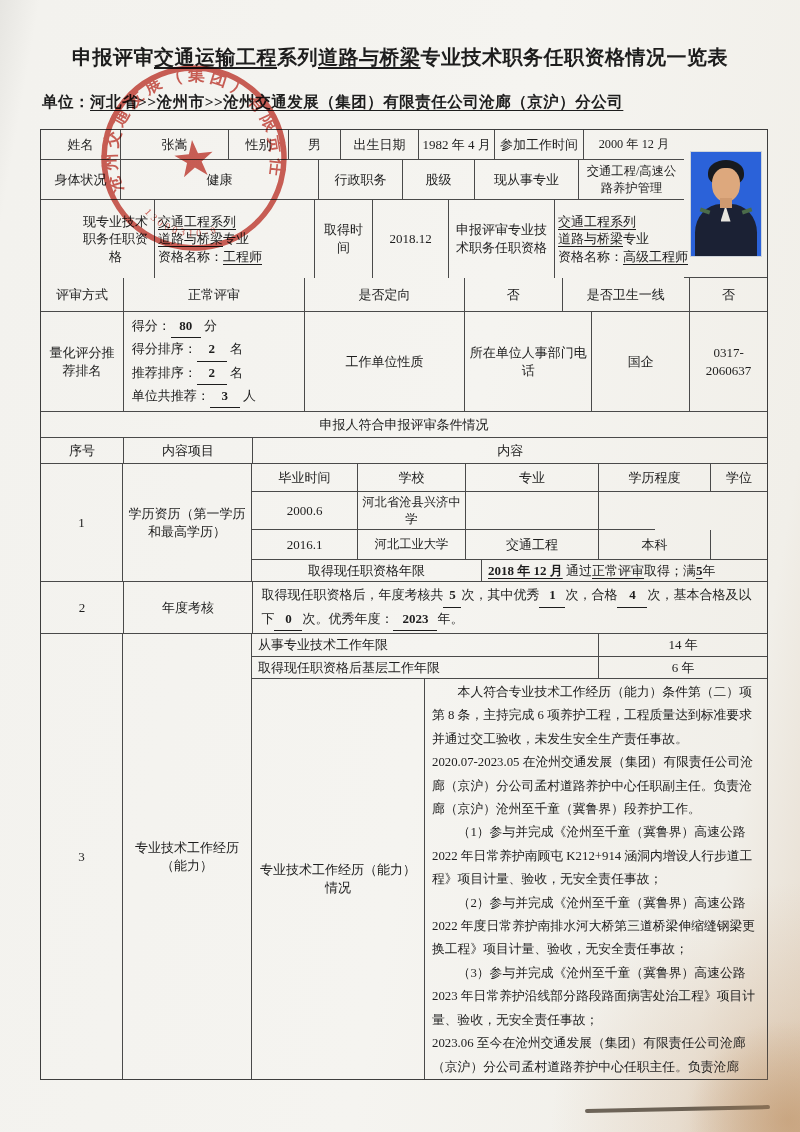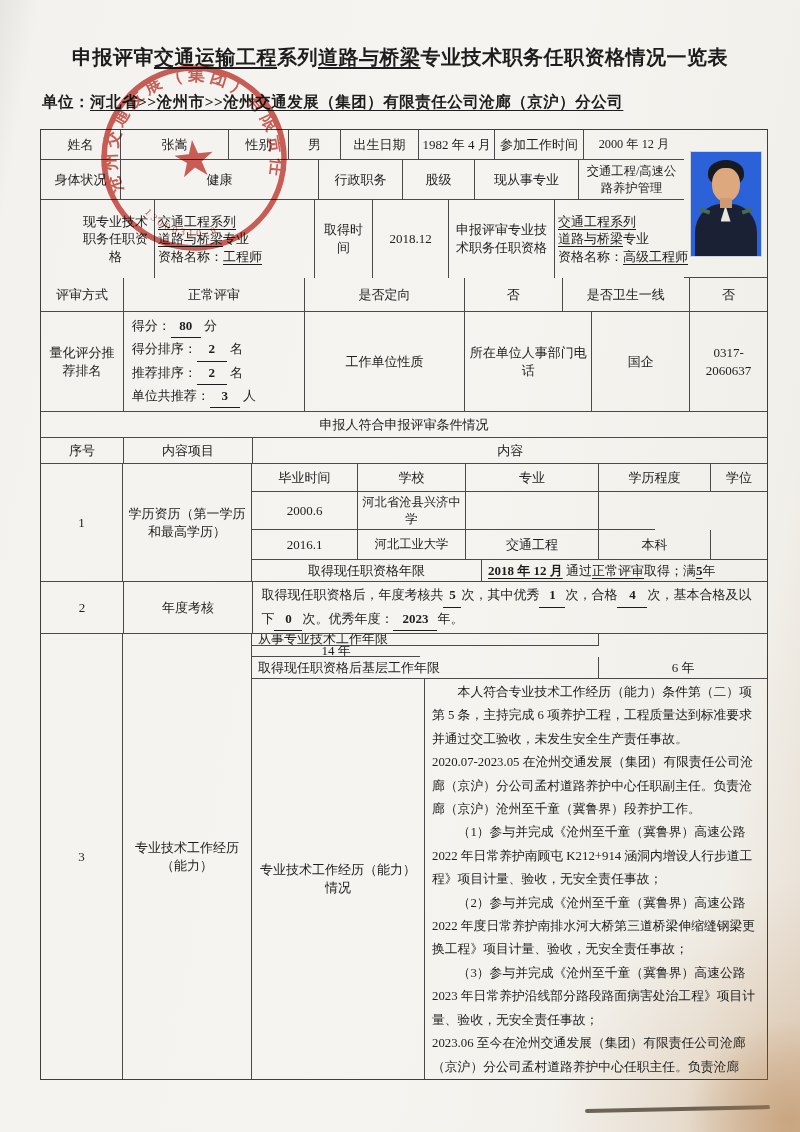--- a/index.html
+++ b/index.html
@@ -213,33 +213,33 @@
       <div class="c" style="width:130px;">年度考核</div>
       <div class="c last left" style="width:515px;padding:2px 8px;line-height:1.75;">
         <div><span>取得现任职资格后，年度考核共</span><span class="blank" style="min-width:18px;">5</span><span>次，其中优秀</span><span class="blank" style="min-width:26px;">1</span><span>次，合格</span><span class="blank" style="min-width:30px;">4</span><span>次，基本合格及以下</span><span class="blank" style="min-width:28px;">0</span><span>次。优秀年度：</span><span class="blank" style="min-width:44px;">2023</span><span>年。</span></div>
       </div>
     </div>
 
     <div class="r">
       <div class="c" style="width:83px;height:445px;border-bottom:none;">3</div>
       <div class="c" style="width:130px;height:445px;border-bottom:none;">专业技术工作经历（能力）</div>
       <div class="col" style="width:515px;">
-        <div class="r" style="height:23px;flex-direction:column;">
+        <div class="r" style="height:23px;">
           <div class="c left" style="width:347px;padding-left:6px;">从事专业技术工作年限</div>
           <div class="c last" style="width:168px;">14 年</div>
         </div>
         <div class="r" style="height:22px;">
           <div class="c left" style="width:347px;padding-left:6px;">取得现任职资格后基层工作年限</div>
           <div class="c last" style="width:168px;">6 年</div>
         </div>
         <div class="r" style="height:400px;">
           <div class="c bb0" style="width:173px;">专业技术工作经历（能力）情况</div>
           <div class="c bb0 last" style="width:342px;align-items:flex-start;padding:0;">
             <div class="expText">
-              <div class="indent">本人符合专业技术工作经历（能力）条件第（二）项第 5 条，主持完成 6 项养护工程，工程质量达到标准要求并通过交工验收，未发生安全生产责任事故。</div>
+              <div class="indent">本人符合专业技术工作经历（能力）条件第（二）项第 8 条，主持完成 6 项养护工程，工程质量达到标准要求并通过交工验收，未发生安全生产责任事故。</div>
               <div>2020.07-2023.05 在沧州交通发展（集团）有限责任公司沧廊（京沪）分公司孟村道路养护中心任职副主任。负责沧廊（京沪）沧州至千童（冀鲁界）段养护工作。</div>
               <div class="indent">（1）参与并完成《沧州至千童（冀鲁界）高速公路 2022 年日常养护南顾屯 K212+914 涵洞内增设人行步道工程》项目计量、验收，无安全责任事故；</div>
               <div class="indent">（2）参与并完成《沧州至千童（冀鲁界）高速公路 2022 年度日常养护南排水河大桥第三道桥梁伸缩缝钢梁更换工程》项目计量、验收，无安全责任事故；</div>
               <div class="indent">（3）参与并完成《沧州至千童（冀鲁界）高速公路 2023 年日常养护沿线部分路段路面病害处治工程》项目计量、验收，无安全责任事故；</div>
               <div>2023.06 至今在沧州交通发展（集团）有限责任公司沧廊（京沪）分公司孟村道路养护中心任职主任。负责沧廊（京沪）沧州至千童（冀鲁界）段养护工作。</div>
 
             </div>
           </div>
         </div>
       </div>

